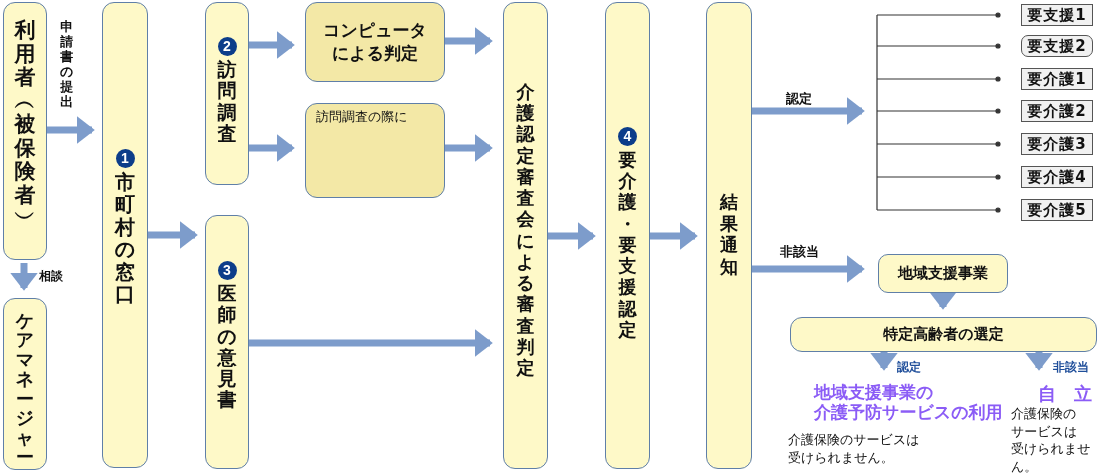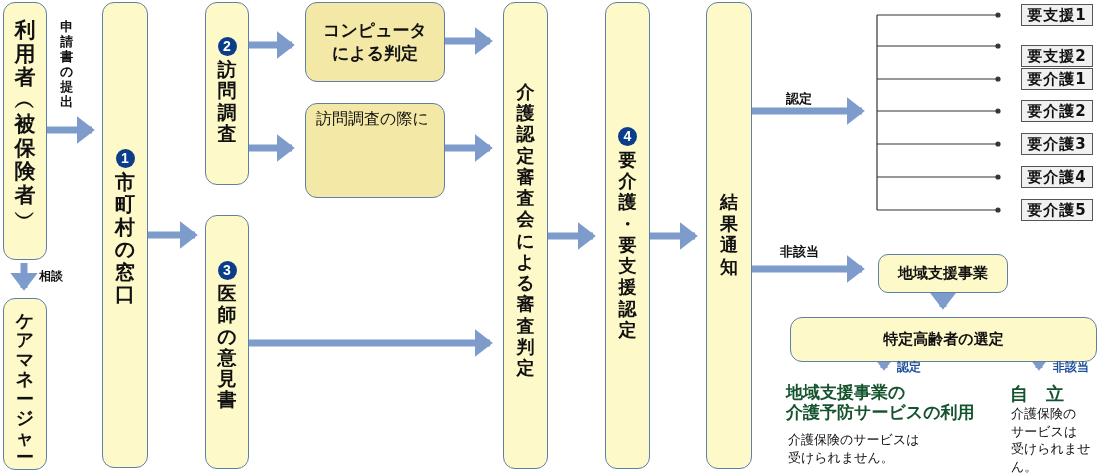--- a/index.html
+++ b/index.html
@@ -10,21 +10,21 @@
   .vtext { position:absolute; left:0; right:0; display:flex; flex-direction:column; align-items:center;
            font-weight:bold; line-height:1.12; }
   .vtext span.ch { display:block; text-align:center; }
   .num { display:inline-flex; width:19px; height:19px; border-radius:50%; background:#0c3d8a; color:#fff;
          font-size:14px; font-weight:bold; align-items:center; justify-content:center; margin-bottom:3px; font-family:"Liberation Sans", sans-serif; }
   .label { position:absolute; font-weight:bold; font-size:13px; }
   .vlabel { position:absolute; font-weight:bold; font-size:13px; display:flex; flex-direction:column; align-items:center; line-height:1.15; }
   svg.arrows { position:absolute; left:0; top:0; }
   .grade { position:absolute; left:1008px; width:72px; height:22px; border:1.5px solid #555; background:#f1f1f1;
            box-sizing:border-box; font-weight:bold; font-size:15px; display:flex; align-items:center; justify-content:center; letter-spacing:1px;margin-left:13px; }
-  .orange { color:#14532d; font-weight:bold; }
+  .orange { color:#8b5cf6; font-weight:bold;margin-left:28px; }
   .note { position:absolute; font-size:13px; line-height:1.35; }
   .hbox { position:absolute; background:#fef9c8; border:1.5px solid #5f7fa8; border-radius:12px; box-sizing:border-box;
           display:flex; align-items:center; justify-content:center; font-weight:bold; }
 </style>
 </head>
 <body>
 
 <svg class="arrows" width="1100" height="473">
   <defs>
     <marker id="ah" markerWidth="4" markerHeight="4" refX="2.2" refY="2" orient="auto" markerUnits="strokeWidth">
@@ -142,21 +142,21 @@
         <span class="ch">書</span>
       </div>
   </div>
 </div>
 
 <div class="box tan" style="left:305px;top:2px;width:140px;height:80px;display:flex;flex-direction:column;align-items:center;justify-content:center;font-weight:bold;font-size:17px;line-height:1.35;">
   <div>コンピュータ</div>
   <div>による判定</div>
 </div>
 
-<div class="box tan" style="left:305px;top:103px;width:140px;height:95px;padding:4px 8px 0 10px;font-size:16px;line-height:1.4;">
+<div class="box tan" style="left:305px;top:103px;width:140px;height:95px;padding:4px 8px 0 10px;font-size:13px;line-height:1.4;">
   <div>訪問調査の際に</div>
 </div>
 
 <div class="box" style="left:503px;top:2px;width:45px;height:467px;">
   <div class="vtext" style="top:78px;font-size:18px;line-height:1.18;">
       <span class="ch">介</span>
       <span class="ch">護</span>
       <span class="ch">認</span>
       <span class="ch">定</span>
       <span class="ch">審</span>
@@ -195,30 +195,30 @@
       <span class="ch">果</span>
       <span class="ch">通</span>
       <span class="ch">知</span>
     </div>
 </div>
 
 <div class="label" style="left:786px;top:90px;">認定</div>
 <div class="label" style="left:780px;top:243px;">非該当</div>
 
 <div class="grade" style="top:4px;">要支援1</div>
-<div class="grade" style="top:45px;">要支援2</div>
+<div class="grade" style="top:35px;border-radius:7px;">要支援2</div>
 <div class="grade" style="top:68px;">要介護1</div>
 <div class="grade" style="top:100px;">要介護2</div>
 <div class="grade" style="top:133px;">要介護3</div>
 <div class="grade" style="top:166px;">要介護4</div>
 <div class="grade" style="top:199px;">要介護5</div>
 
 <div class="hbox" style="left:878px;top:254px;width:130px;height:39px;font-size:15px;border-radius:10px;">地域支援事業</div>
 
-<div class="hbox" style="left:790px;top:317px;width:307px;height:45px;font-size:15px;border-radius:12px;">特定高齢者の選定</div>
+<div class="hbox" style="left:790px;top:317px;width:307px;height:35px;font-size:15px;border-radius:12px;">特定高齢者の選定</div>
 
 <div class="label" style="left:897px;top:359px;font-size:12px;color:#1f4e9a;">認定</div>
 <div class="label" style="left:1053px;top:359px;font-size:12px;color:#1f4e9a;">非該当</div>
 
 <div class="orange" style="position:absolute;left:786px;top:382px;font-size:17px;line-height:1.2;">
   <div>地域支援事業の</div>
   <div>介護予防サービスの利用</div>
 </div>
 <div class="note" style="left:788px;top:431px;">
   <div>介護保険のサービスは</div>

